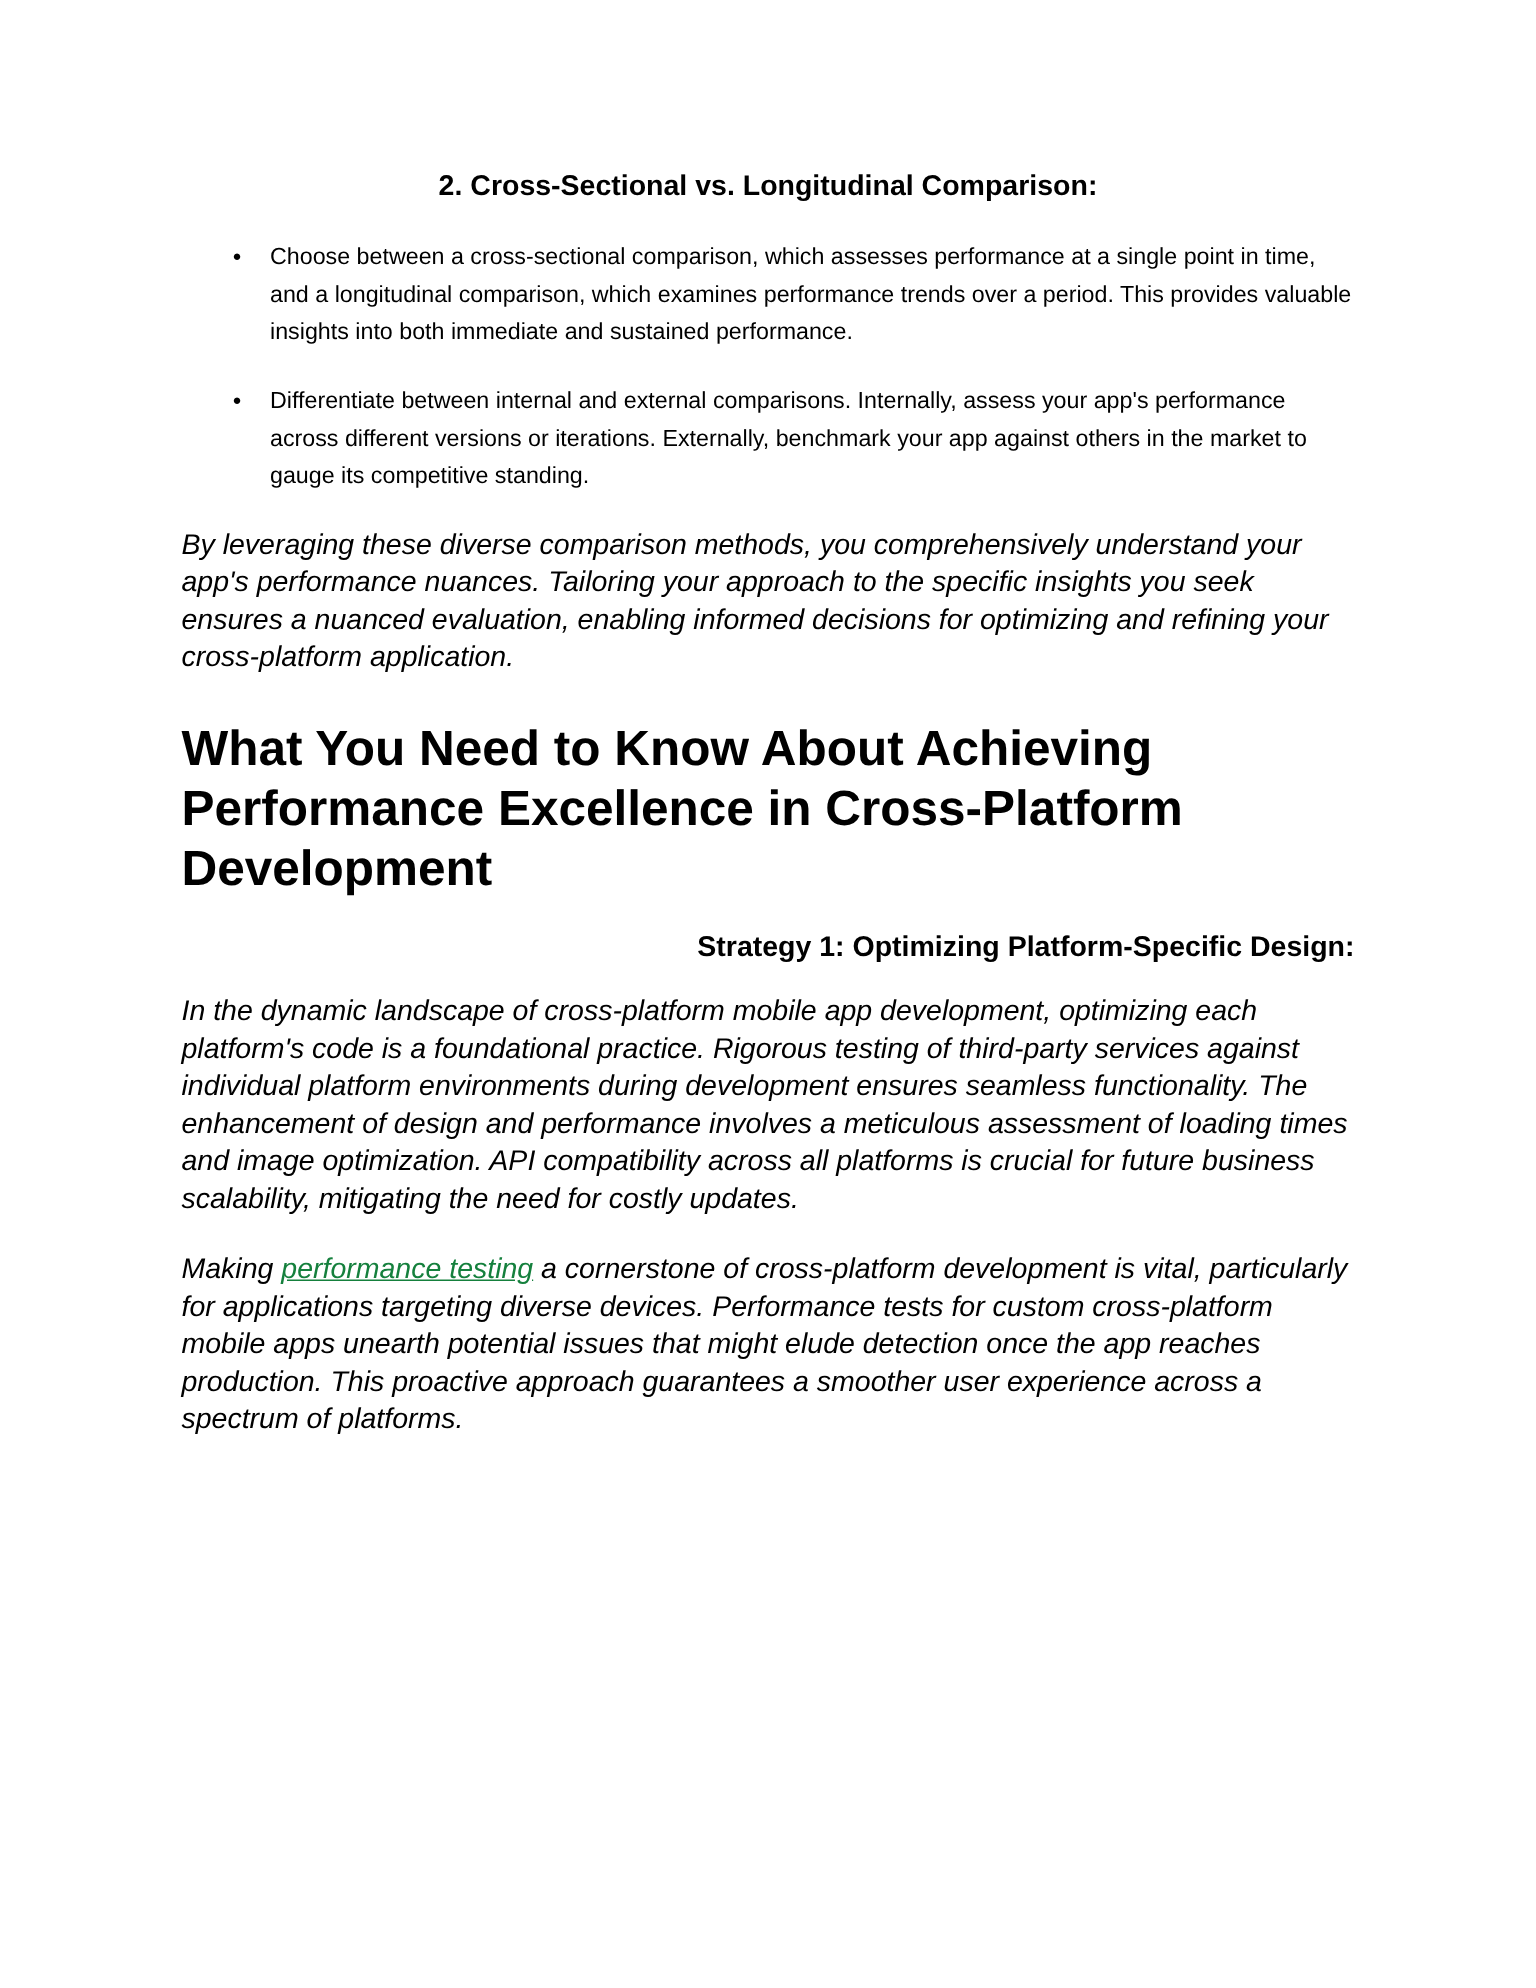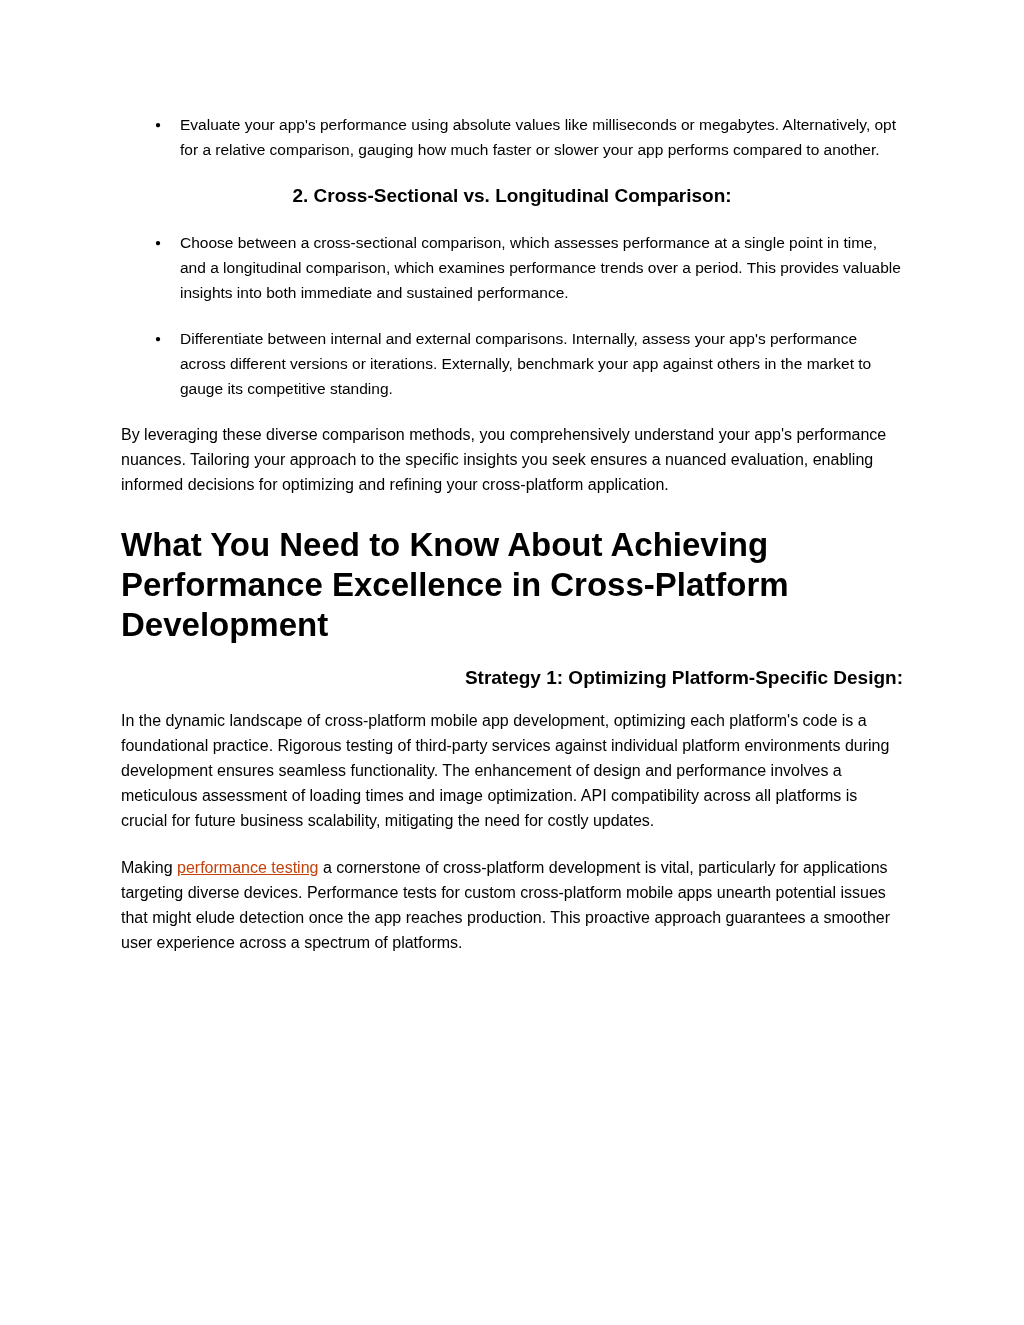--- a/index.html
+++ b/index.html
@@ -11,23 +11,24 @@
   }
   .page {
     width: 1024px;
     height: 1325px;
     background: #ffffff;
     padding: 112px 121px 0 121px;
     overflow: hidden;
   }
   .doc-content { width: 782px; }
   p.body-text {
-    font-size: 16px;
+    font-size: 19px;
     line-height: 25px;
     color: #000000;
+    font-style: italic;
   }
   ul.bullet-list {
     list-style: none;
     margin: 0 0 21px 0;
   }
   ul.bullet-list > li {
     position: relative;
     padding-left: 59px;
     font-size: 15.5px;
     line-height: 25px;
@@ -55,34 +56,31 @@
   }
   h3.strategy-heading {
     font-size: 19px;
     line-height: 26px;
     font-weight: bold;
     margin: 0 0 17px 0;
     text-align: right;
   }
   .para-block { margin: 0 0 22px 0; }
   a.inline-link {
-    color: #c2410c;
+    color: #15803d;
     text-decoration: underline;
     cursor: pointer;
   }
 </style>
 </head>
 <body>
 
 <div class="page">
   <div class="doc-content">
 
-    <ul class="bullet-list">
-      <li>Evaluate your app's performance using absolute values like milliseconds or megabytes. Alternatively, opt for a relative comparison, gauging how much faster or slower your app performs compared to another.</li>
-    </ul>
 
     <h2 class="section-heading">2. Cross-Sectional vs. Longitudinal Comparison:</h2>
 
     <ul class="bullet-list">
       <li>Choose between a cross-sectional comparison, which assesses performance at a single point in time, and a longitudinal comparison, which examines performance trends over a period. This provides valuable insights into both immediate and sustained performance.</li>
     </ul>
 
 
     <ul class="bullet-list">
       <li>Differentiate between internal and external comparisons. Internally, assess your app's performance across different versions or iterations. Externally, benchmark your app against others in the market to gauge its competitive standing.</li>

